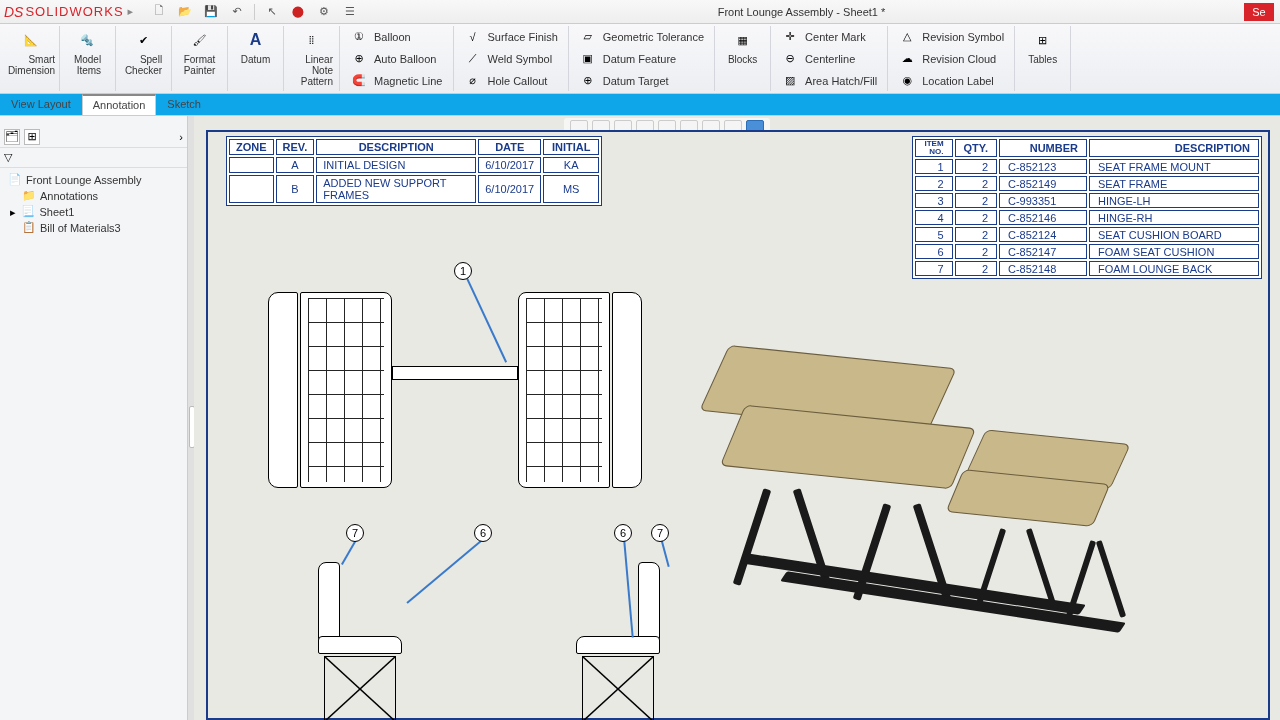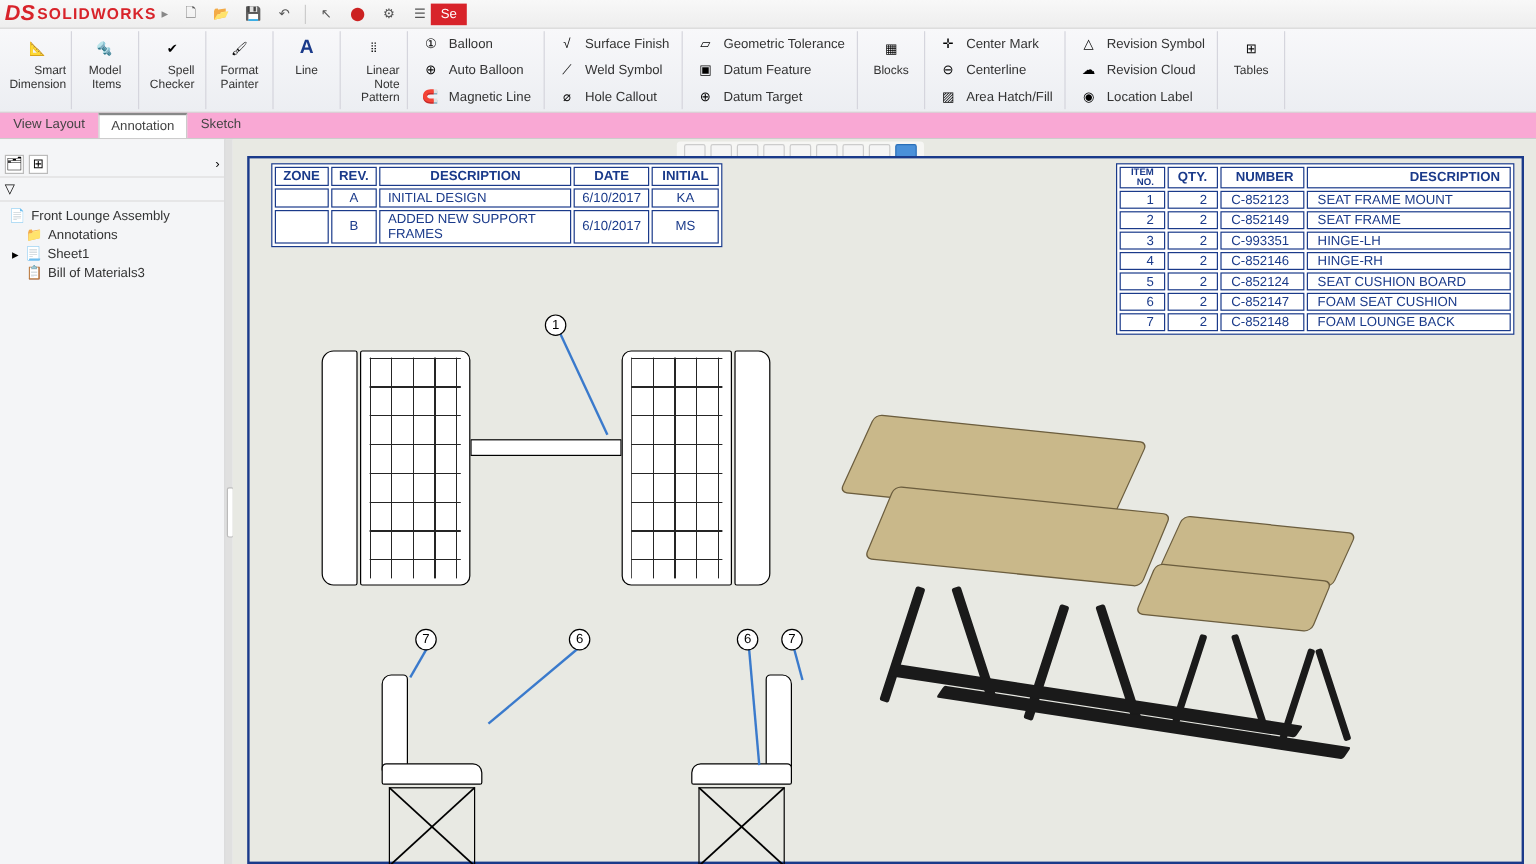--- a/index.html
+++ b/index.html
@@ -1,35 +1,35 @@
 <!DOCTYPE html>
 <html><head>
 <meta charset="utf-8">
 <style>
 *{margin:0;padding:0;box-sizing:border-box;font-family:"Segoe UI",Tahoma,sans-serif;font-size:11px}
 body{width:1280px;height:720px;background:#fff;overflow:hidden;position:relative}
 .titlebar{height:24px;display:flex;align-items:center;background:linear-gradient(#f8f8f8,#eee);border-bottom:1px solid #ccc}
 .logo{width:130px;height:24px;display:flex;align-items:center;padding-left:4px}
-.logo-ds{color:#d8232a;font-weight:bold;font-size:18px;font-style:italic}
-.logo-sw{color:#d8232a;font-weight:bold;font-size:13px;letter-spacing:1px;margin-left:2px}
+.logo-ds{color:#d8232a;font-weight:normal;font-size:14px;font-style:italic}
+.logo-sw{color:#d8232a;font-weight:normal;font-size:13px;letter-spacing:1px;margin-left:2px}
 .qat{display:flex;align-items:center;gap:8px;margin-left:20px}
 .qat-btn{width:18px;height:18px;display:flex;align-items:center;justify-content:center;color:#555;cursor:pointer}
 .qat-sep{width:1px;height:16px;background:#ccc}
 .title-text{flex:1;text-align:center;color:#333}
 .search-box{width:30px;height:18px;margin-right:6px;background:#d8232a;display:flex;align-items:center;justify-content:center;color:#fff;font-size:9px}
 .ribbon{height:70px;background:linear-gradient(#f8f8fa,#eceef2);border-bottom:1px solid #ccc;display:flex;padding:2px 4px}
 .rgrp{display:flex;flex-direction:column;align-items:center;justify-content:flex-start;padding:2px 6px;border-right:1px solid #d5d5dd;cursor:pointer}
 .rgrp-lg{width:56px}
 .rgrp .ico{width:24px;height:24px;display:flex;align-items:center;justify-content:center;margin-bottom:2px}
 .rgrp .lbl{font-size:10px;text-align:right;line-height:11px;color:#333}
 .rcol{display:flex;flex-direction:column;justify-content:center;gap:1px;padding:0 8px;border-right:1px solid #d5d5dd}
 .ritem{display:flex;align-items:center;gap:6px;height:21px;cursor:pointer;padding:0 2px}
 .ritem .mico{width:18px;height:18px;display:flex;align-items:center;justify-content:center}
 .ritem .mtxt{font-size:11px;color:#333}
-.tabs{height:22px;background:#f9a8d4;display:flex;border-bottom:1px solid #ccc}
+.tabs{height:22px;background:#0ea5e9;display:flex;border-bottom:1px solid #ccc}
 .tab{padding:3px 10px;font-size:11px;color:#444;border:1px solid transparent;border-bottom:none;cursor:pointer}
 .tab.act{background:#fff;border-color:#ccc;border-top:2px solid #888}
 .main{display:flex;height:604px}
 .tree{width:188px;background:#f4f5f7;border-right:1px solid #ccc;display:flex;flex-direction:column}
 .tree-hdr{height:22px;display:flex;align-items:center;padding:0 4px;gap:4px;border-bottom:1px solid #ddd}
 .tico{width:16px;height:16px;border:1px solid #bbb;background:#fff;display:flex;align-items:center;justify-content:center}
 .tree-filter{height:20px;border-bottom:1px solid #ddd;display:flex;align-items:center;padding:0 4px}
 .tree-body{padding:4px 2px}
 .tnode{display:flex;align-items:center;gap:4px;padding:1px 6px;cursor:pointer}
 .tnode .ni{width:14px;height:14px}
@@ -76,20 +76,21 @@
     <span class="qat-btn">🗋</span>
     <span class="qat-btn">📂</span>
     <span class="qat-btn">💾</span>
     <span class="qat-btn">↶</span>
     <span class="qat-sep"></span>
     <span class="qat-btn">↖</span>
     <span class="qat-btn" style="color:#c22">⬤</span>
     <span class="qat-btn">⚙</span>
     <span class="qat-btn">☰</span>
   </div>
+  <div class="title-text">Front Lounge Assembly - Sheet1 *</div>
   <div class="search-box">
       <span>Se</span>
     </div>
 </div>
 
 <div class="ribbon">
   <div class="rgrp rgrp-lg">
       <div class="ico">📐</div>
       <div class="lbl">Smart<br>Dimension</div>
     </div>
@@ -102,21 +103,21 @@
       <div class="lbl">Spell<br>Checker</div>
     </div>
   <div class="rgrp rgrp-lg">
       <div class="ico">🖌</div>
       <div class="lbl">Format<br>Painter</div>
     </div>
   <div class="rgrp rgrp-lg">
       <div class="ico">
         <b style="font-size:16px;color:#1a3a8a">A</b>
       </div>
-      <div class="lbl">Line</div>
+      <div class="lbl">Datum</div>
     </div>
   <div class="rgrp rgrp-lg">
       <div class="ico">⦙⦙</div>
       <div class="lbl">Linear Note<br>Pattern</div>
     </div>
   <div class="rcol">
     <div class="ritem">
         <span class="mico">①</span>
         <span class="mtxt">Balloon</span>
       </div>
@@ -272,21 +273,21 @@
               <td>MS</td>
             </tr>
       </tbody>
         </table>
 
       <table class="bomtbl">
         <tbody>
             <tr>
           <th style="width:34px;font-size:8px;line-height:8px">ITEM NO.</th>
           <th style="width:30px">QTY.</th>
-          <th style="width:70px">NUMBER</th>
+          <th style="width:88px">NUMBER</th>
           <th style="width:170px">DESCRIPTION</th>
         </tr>
         <tr>
               <td>1</td>
               <td>2</td>
               <td class="l">C-852123</td>
               <td class="l">SEAT FRAME MOUNT</td>
             </tr>
         <tr>
               <td>2</td>

